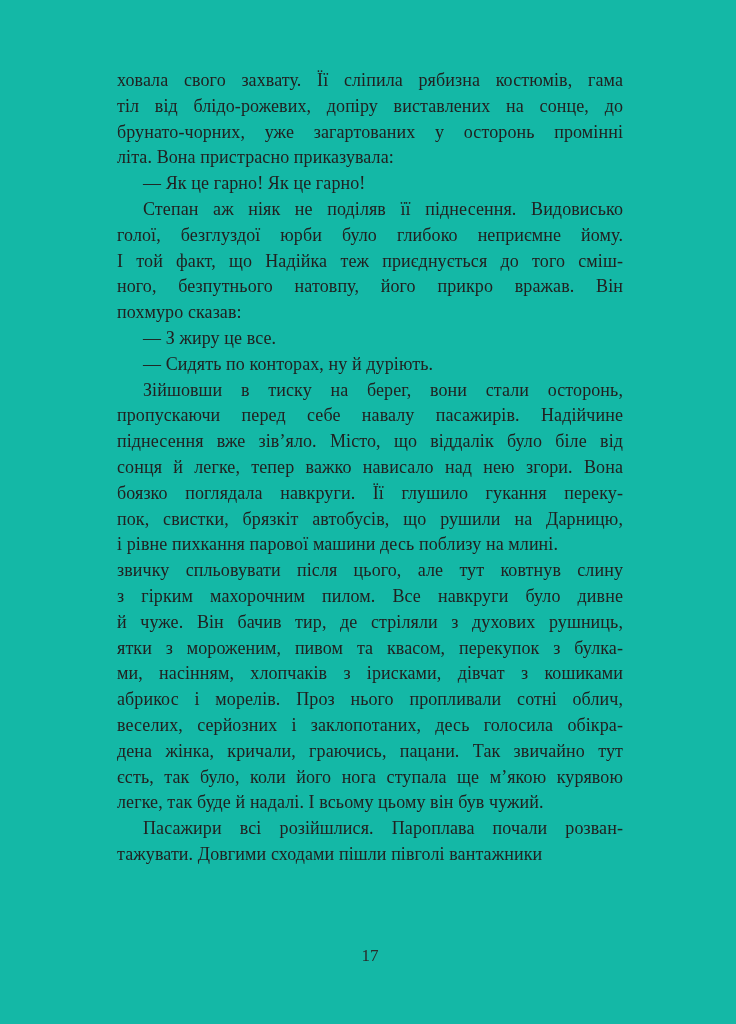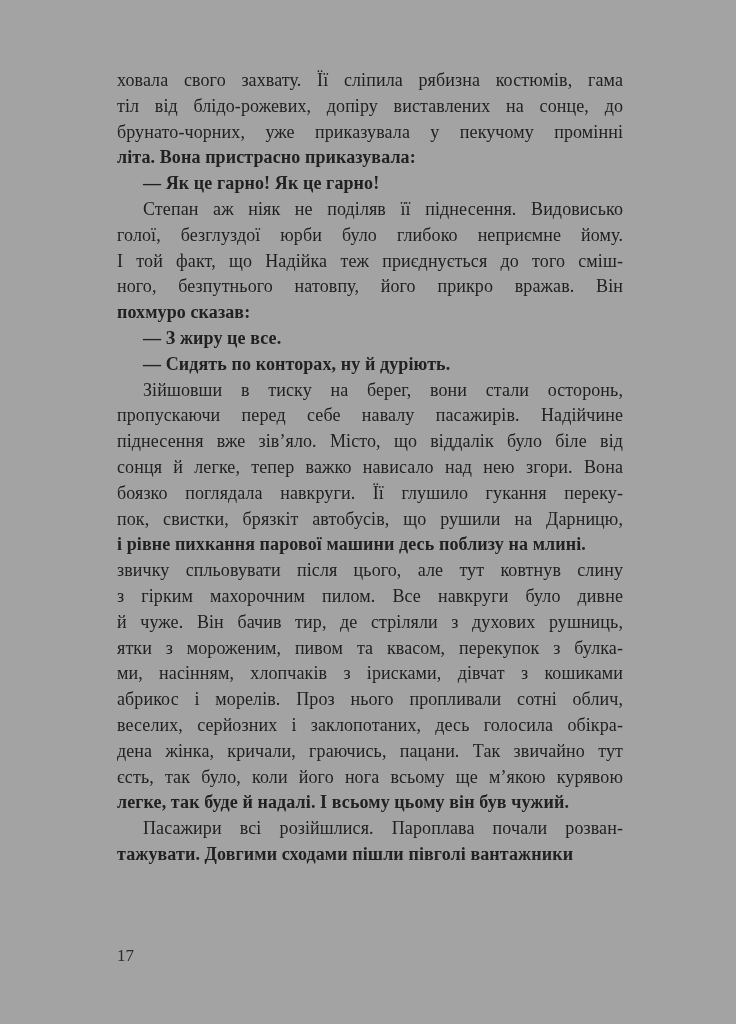--- a/index.html
+++ b/index.html
@@ -11,21 +11,21 @@
 
   body {
     font-family: "Liberation Serif", "DejaVu Serif", serif;
     background: #ffffff;
   }
 
   .book-page {
     position: relative;
     width: 736px;
     height: 1024px;
-    background: #a3a3a3;
+    background: #14b8a6;
     overflow: hidden;
   }
 
   .text-block {
     position: absolute;
     left: 117px;
     top: 68px;
     width: 506px;
     font-size: 18px;
     line-height: 25.8px;
@@ -35,45 +35,44 @@
 
   .line {
     text-align: justify;
     text-align-last: justify;
     white-space: normal;
   }
 
   .line.para-end {
     text-align: left;
     text-align-last: left;
-    font-weight: bold;
   }
 
   .line.indent {
     text-indent: 26px;
   }
 
   .page-number {
     position: absolute;
     left: 117px;
     top: 946px;
     width: 506px;
-    text-align: left;
+    text-align: center;
     font-size: 17px;
     color: #2a2a2a;
   }
 </style>
 </head>
 <body>
 
 <div class="book-page">
   <div class="text-block">
       <div class="line">ховала свого захвату. Її сліпила рябизна костюмів, гама</div>
       <div class="line">тіл від блідо-рожевих, допіру виставлених на сонце, до</div>
-      <div class="line">брунато-чорних, уже приказувала у пекучому промінні</div>
+      <div class="line">брунато-чорних, уже загартованих у осторонь промінні</div>
       <div class="line para-end">літа. Вона пристрасно приказувала:</div>
       <div class="line indent para-end">— Як це гарно! Як це гарно!</div>
       <div class="line indent">Степан аж ніяк не поділяв її піднесення. Видовисько</div>
       <div class="line">голої, безглуздої юрби було глибоко неприємне йому.</div>
       <div class="line">І той факт, що Надійка теж приєднується до того сміш-</div>
       <div class="line">ного, безпутнього натовпу, його прикро вражав. Він</div>
       <div class="line para-end">похмуро сказав:</div>
       <div class="line indent para-end">— З жиру це все.</div>
       <div class="line indent para-end">— Сидять по конторах, ну й дуріють.</div>
       <div class="line indent">Зійшовши в тиску на берег, вони стали осторонь,</div>
@@ -84,19 +83,19 @@
       <div class="line">пок, свистки, брязкіт автобусів, що рушили на Дарницю,</div>
       <div class="line para-end">і рівне пихкання парової машини десь поблизу на млині.</div>
       <div class="line">звичку спльовувати після цього, але тут ковтнув слину</div>
       <div class="line">з гірким махорочним пилом. Все навкруги було дивне</div>
       <div class="line">й чуже. Він бачив тир, де стріляли з духових рушниць,</div>
       <div class="line">ятки з мороженим, пивом та квасом, перекупок з булка-</div>
       <div class="line">ми, насінням, хлопчаків з ірисками, дівчат з кошиками</div>
       <div class="line">абрикос і морелів. Проз нього пропливали сотні облич,</div>
       <div class="line">веселих, серйозних і заклопотаних, десь голосила обікра-</div>
       <div class="line">дена жінка, кричали, граючись, пацани. Так звичайно тут</div>
-      <div class="line">єсть, так було, коли його нога всьому ще м’якою курявою</div>
+      <div class="line">єсть, так було, коли його нога ступала ще м’якою курявою</div>
       <div class="line para-end">легке, так буде й надалі. І всьому цьому він був чужий.</div>
       <div class="line indent">Пасажири всі розійшлися. Пароплава почали розван-</div>
       <div class="line para-end">тажувати. Довгими сходами пішли півголі вантажники</div>
     </div>
   <div class="page-number">17</div>
 </div>
 
 </body></html>

